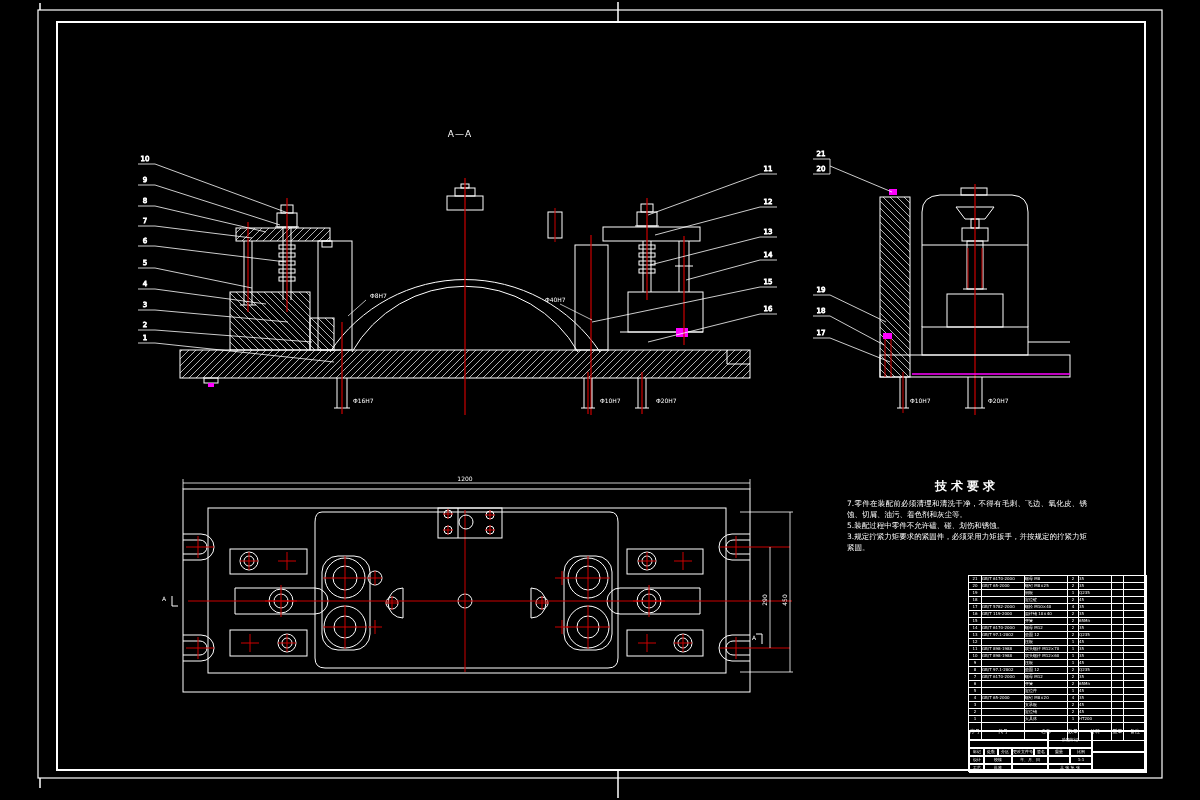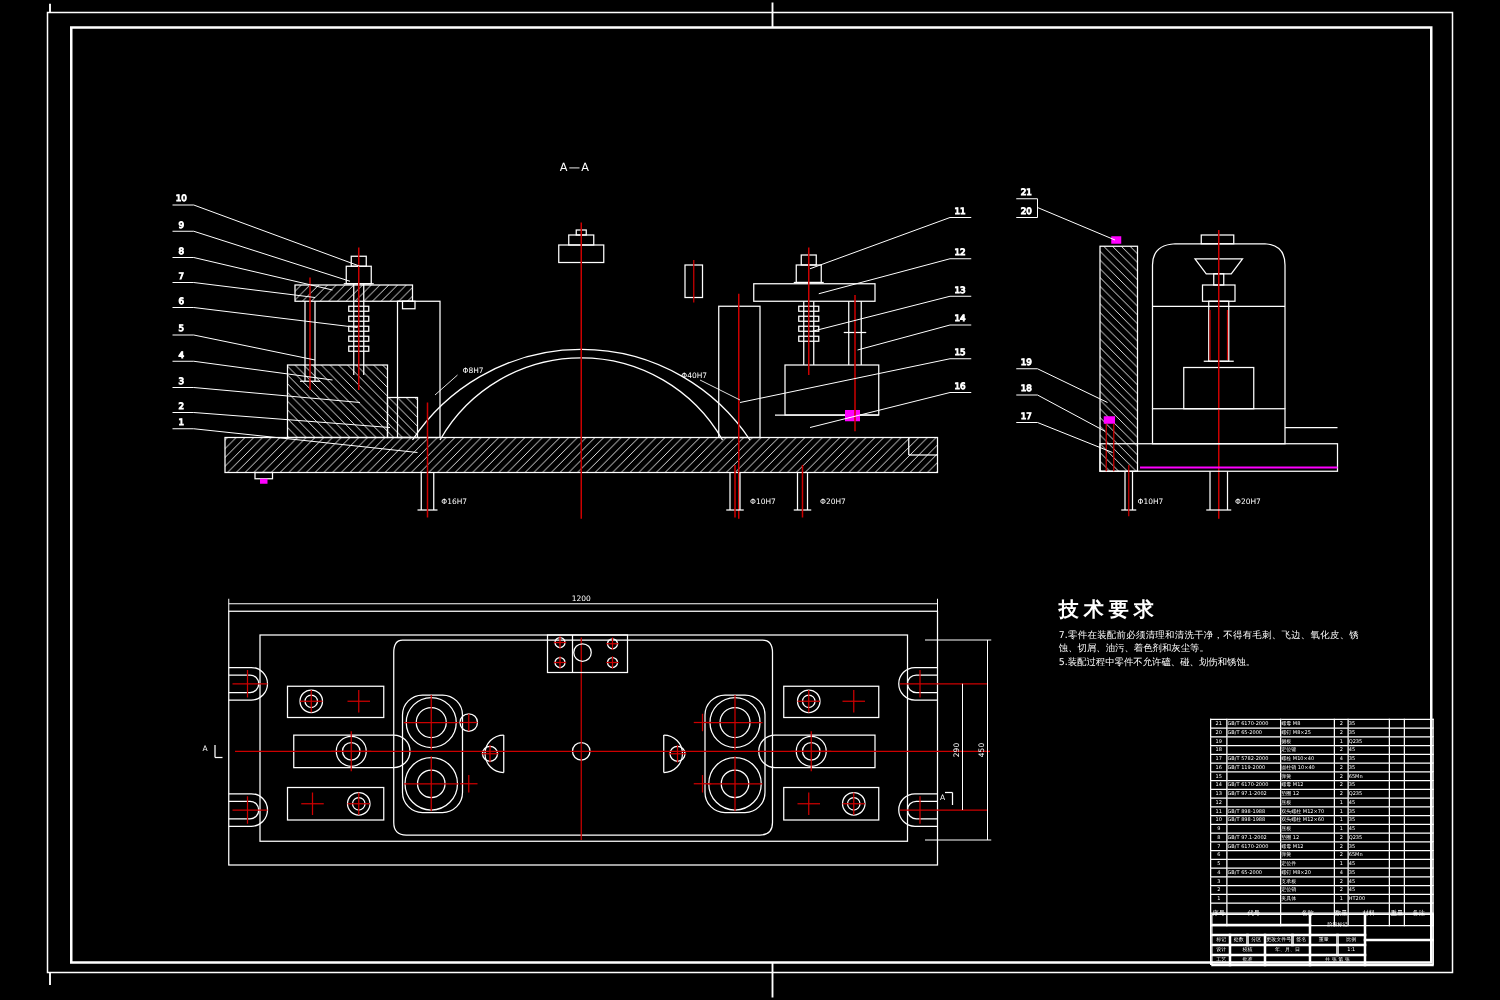--- a/index.html
+++ b/index.html
@@ -5,21 +5,21 @@
   html,body{margin:0;padding:0;background:#000;}
   #sheet{position:relative;width:1200px;height:800px;background:#000;overflow:hidden;
          font-family:"DejaVu Sans",sans-serif;color:#fff;}
   svg text{font-family:"DejaVu Sans",sans-serif;fill:#fff;}
   .callout{font-size:7px;}
   .dimtxt{font-size:6px;}
   .lbl{font-size:9px;letter-spacing:1px;}
 
   
   #tech{position:absolute;left:847px;top:478px;width:240px;}
-  #tech .t-title{font-size:16px;letter-spacing:4px;font-weight:bold;margin-bottom:4px;}
+  #tech .t-title{font-size:12px;text-align:center;letter-spacing:4px;font-weight:bold;margin-bottom:4px;}
   #tech .t-item{font-size:7.5px;line-height:1.45;text-align:justify;}
 
   
   #bom{position:absolute;left:968px;top:575px;width:177px;height:155px;}
   #bom table{width:100%;height:100%;border-collapse:collapse;table-layout:fixed;}
   #bom td,#bom th{border:0.5px solid #fff;padding:0;margin:0;overflow:hidden;
       font-size:4px;line-height:1;color:#fff;white-space:nowrap;font-weight:normal;height:6px;}
   #bom th{font-size:5px;height:17px;}
   .c-no{width:12px;text-align:center;}
   .c-code{width:42px;}
@@ -404,20 +404,21 @@
   </g>
 </svg>
 
 
 <div id="tech">
   <div class="t-title">技术要求</div>
   <div>
 
   <div class="t-item">7.零件在装配前必须清理和清洗干净，不得有毛刺、飞边、氧化皮、锈蚀、切屑、油污、着色剂和灰尘等。</div>
         <div class="t-item">5.装配过程中零件不允许磕、碰、划伤和锈蚀。</div>
+        <div class="t-item">3.规定拧紧力矩要求的紧固件，必须采用力矩扳手，并按规定的拧紧力矩紧固。</div>
       </div>
 </div>
 
 
 <div id="bom">
   <table>
     <tbody>
 
         <tr>
           <td class="c-no">21</td>

